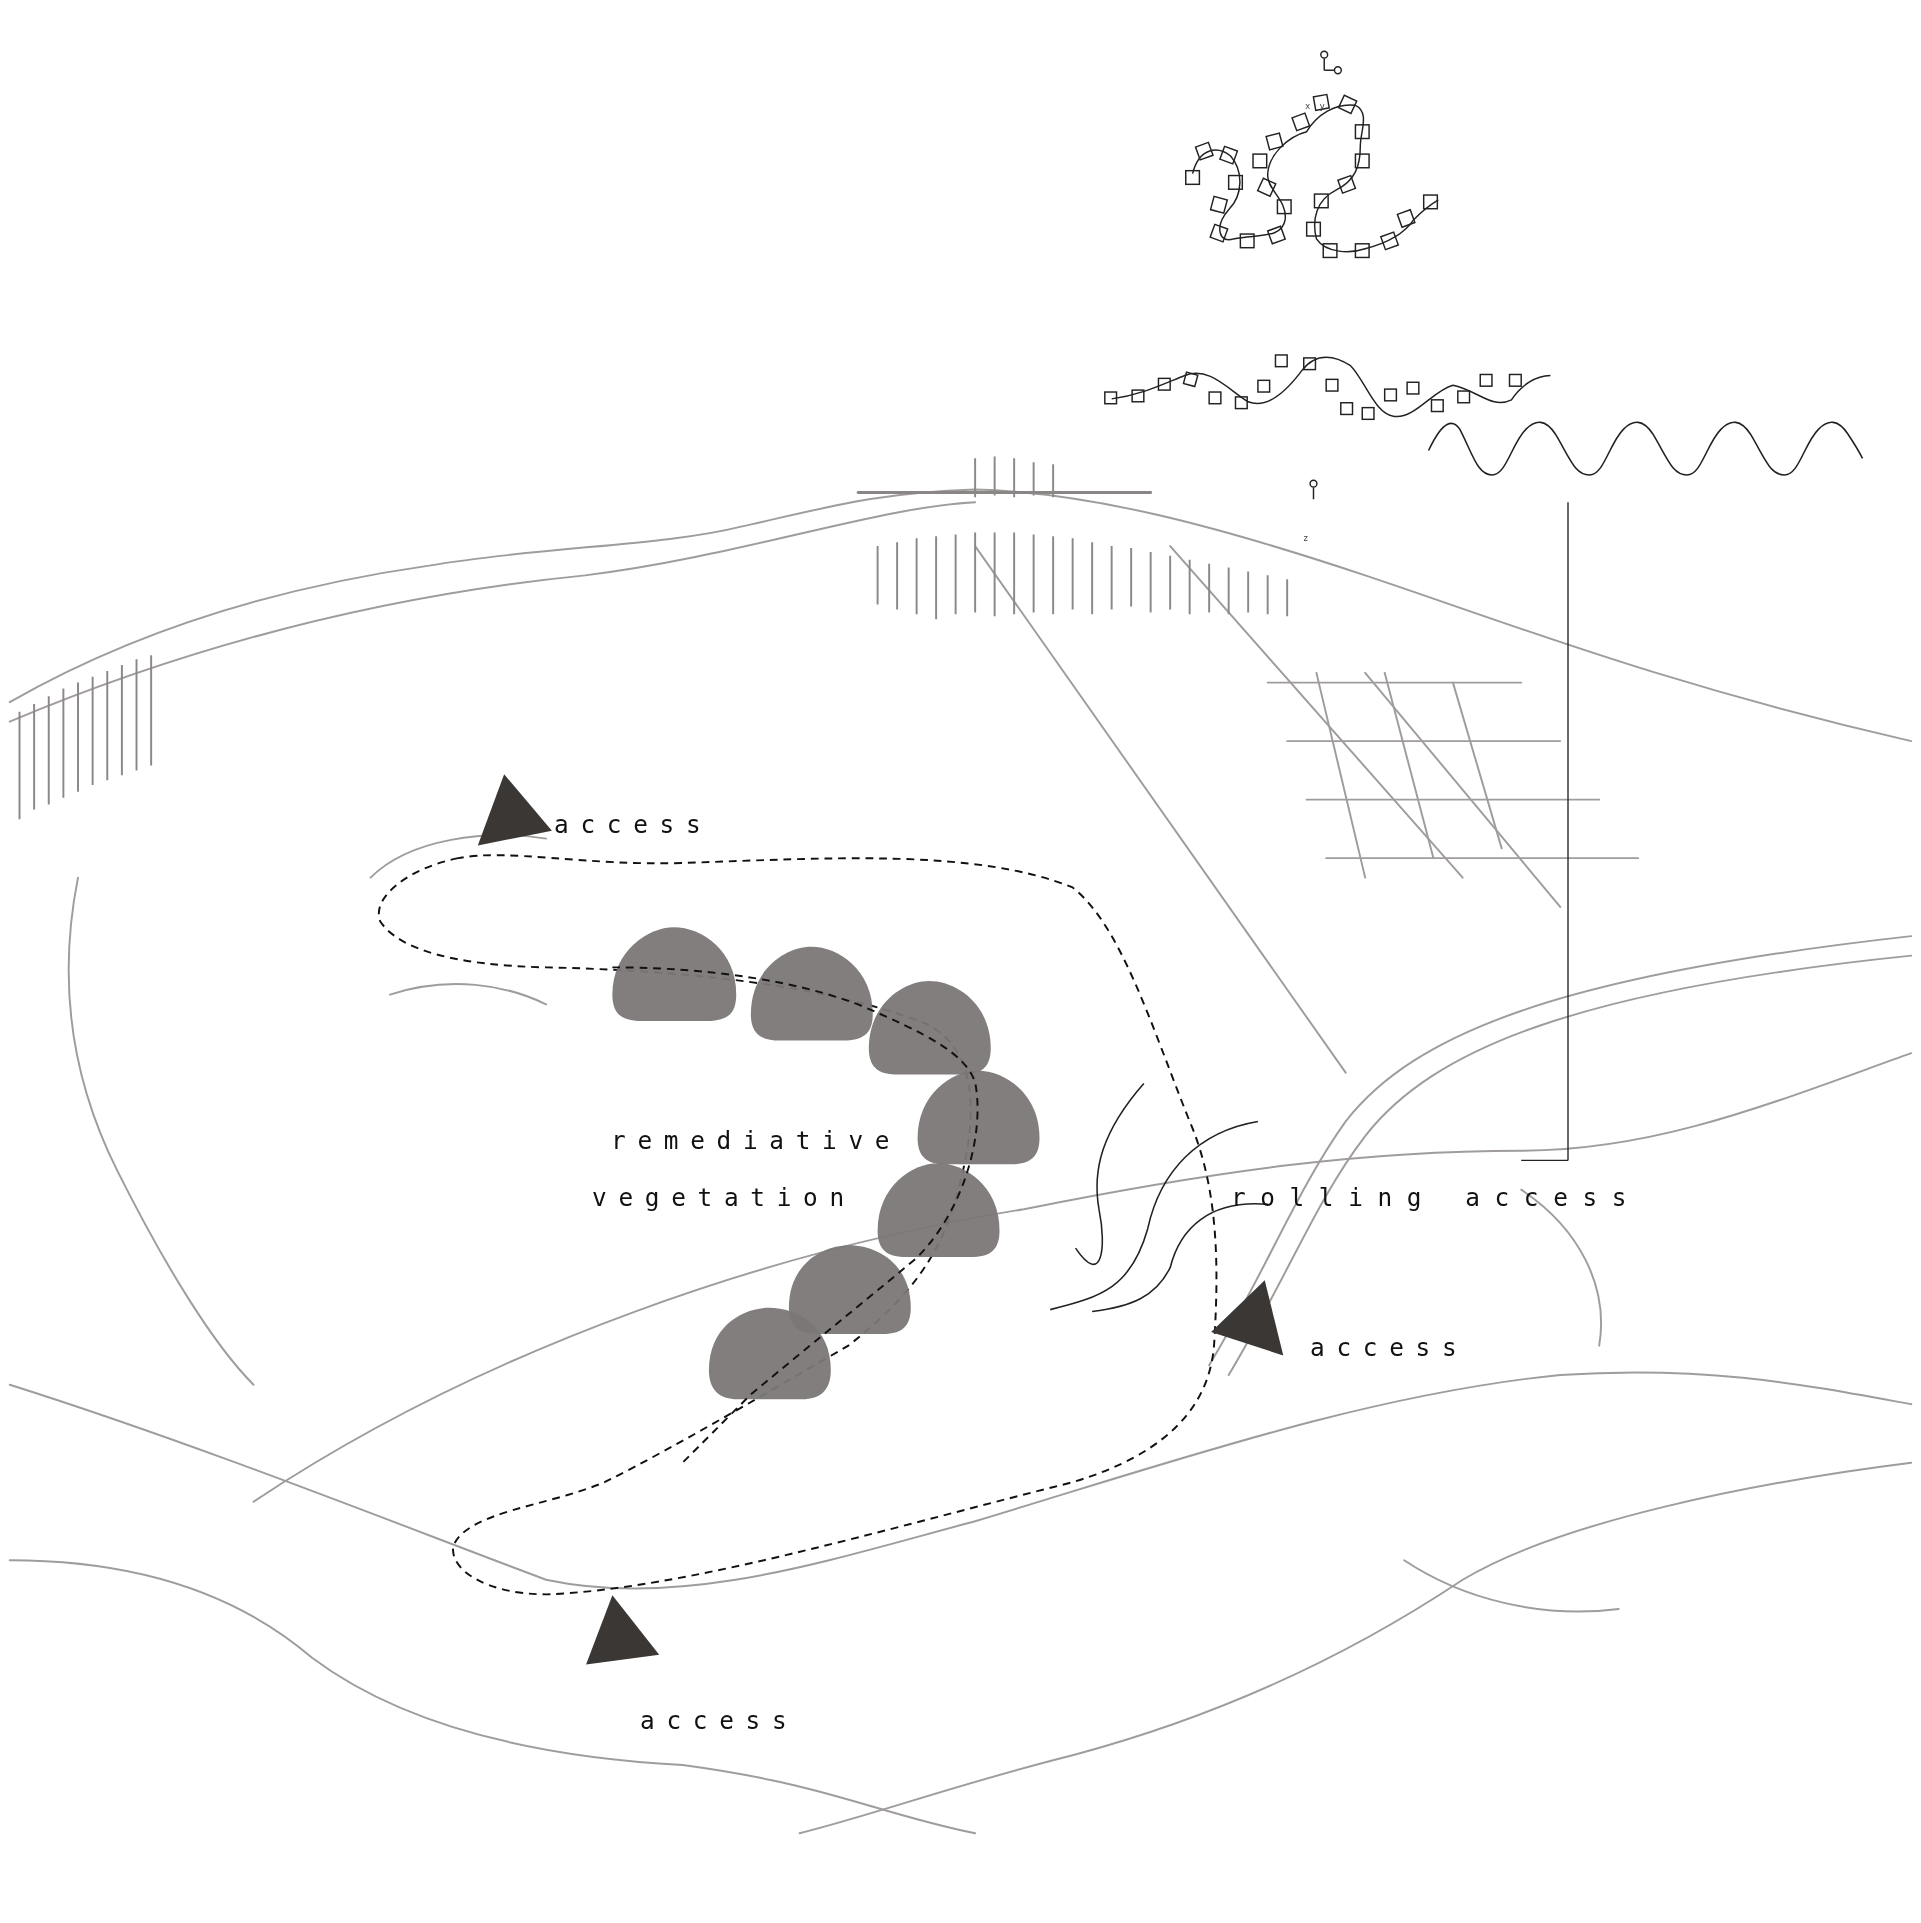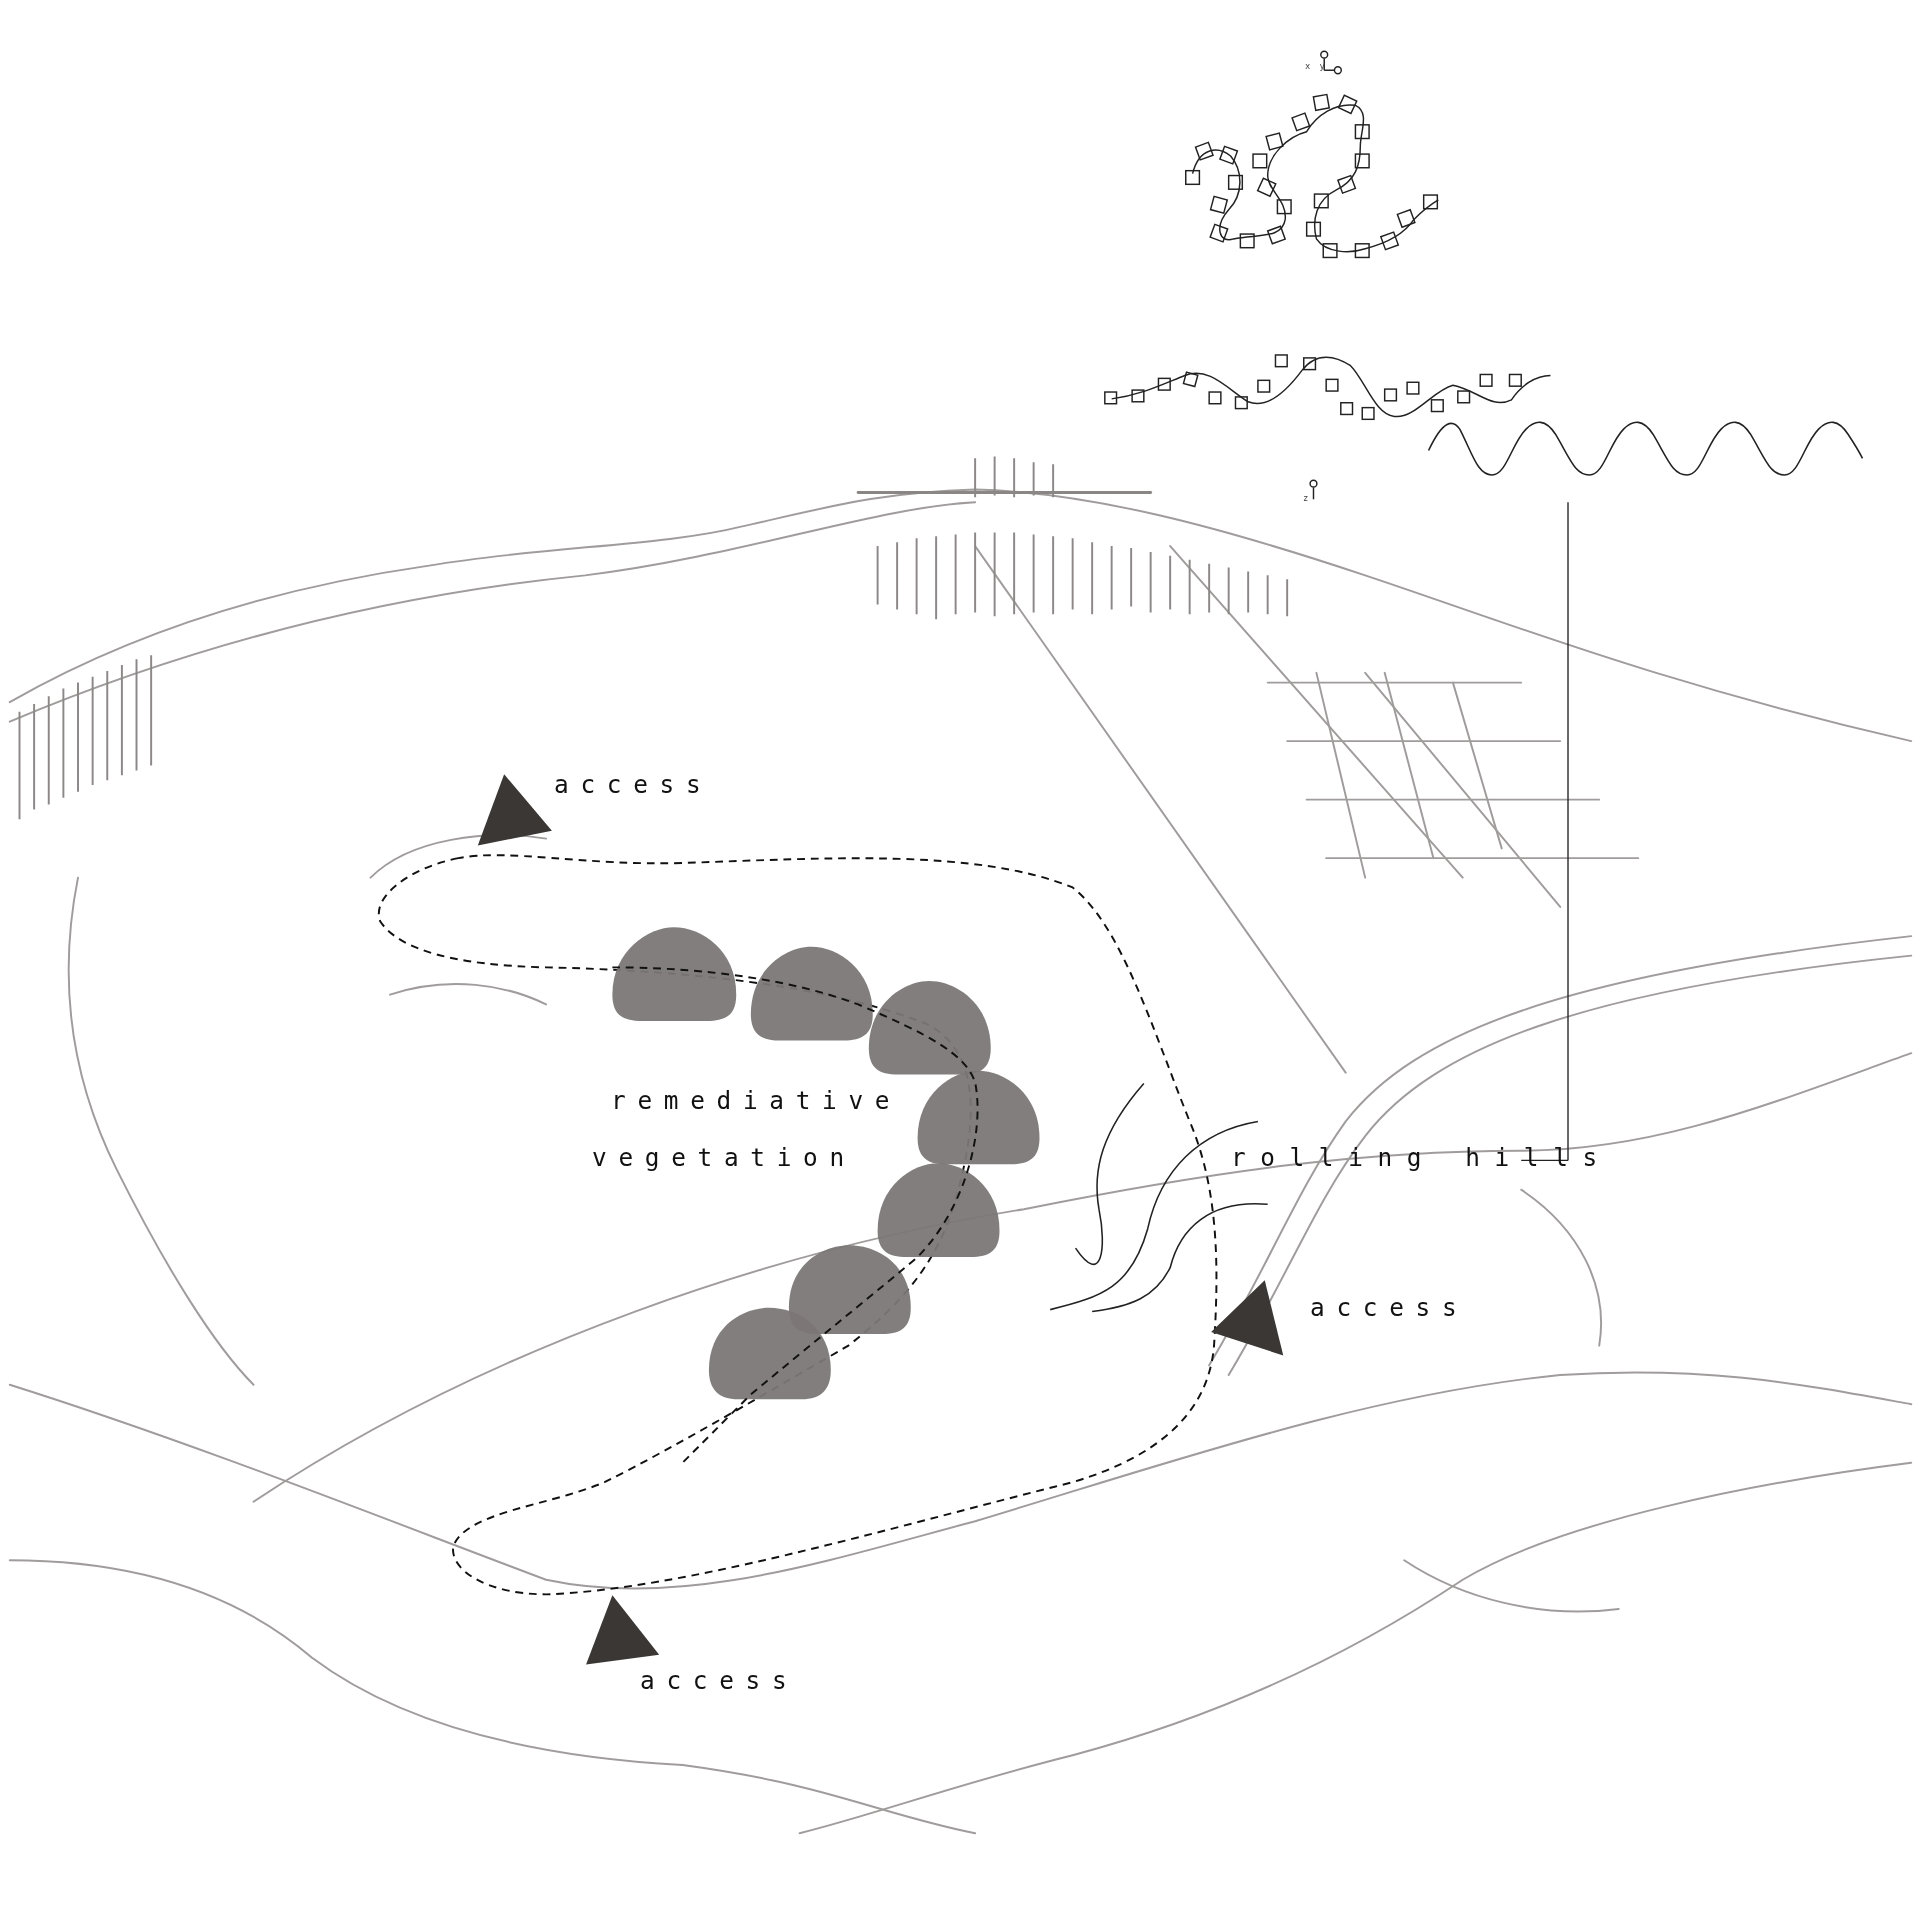--- a/index.html
+++ b/index.html
@@ -5,20 +5,21 @@
   html, body { margin:0; padding:0; background:#ffffff; }
   body { width:1921px; height:1923px; position:relative; overflow:hidden; }
   .canvas { position:absolute; left:0; top:0; width:1921px; height:1923px; }
   .label {
     position:absolute;
     font-family:"DejaVu Sans Mono", "Liberation Mono", monospace;
     font-size:24.4px;
     color:#111111;
     letter-spacing:11.7px;
     white-space:nowrap;
+    margin-top:40px;
   }
 </style>
 </head>
 <body>
 
 <svg class="canvas" viewBox="0 0 1970 1972" xmlns="http://www.w3.org/2000/svg">
 
   <g fill="none" stroke="#a09c9c" stroke-width="2" stroke-linecap="round">
 
     <path d="M10 720 C 150 640, 300 600, 440 580 C 560 560, 680 560, 760 540 C 850 520, 900 505, 1000 502 C 1120 505, 1250 540, 1400 590 C 1550 640, 1700 700, 1960 760"></path>
@@ -148,16 +149,16 @@
     <circle cx="1347" cy="496" r="3.5"></circle>
     <line x1="1347" y1="500" x2="1347" y2="512"></line>
   </g>
 </svg>
 
 <div class="label" style="left:554px; top:770px;">access</div>
 <div class="label" style="left:1310px; top:1293px;">access</div>
 <div class="label" style="left:640px; top:1666px;">access</div>
 <div class="label" style="left:611px; top:1086px;">remediative</div>
 <div class="label" style="left:592px; top:1143px;">vegetation</div>
-<div class="label" style="left:1231px; top:1143px; letter-spacing:14.6px;">rolling hills</div>
+<div class="label" style="left:1231px; top:1143px; letter-spacing:14.6px;">rolling access</div>
 <div class="label" style="left:1305px; top:61px; font-size:8.8px; letter-spacing:2px; color:#444;">x y</div>
 <div class="label" style="left:1303px; top:493px; font-size:8.8px; letter-spacing:1px; color:#444;">z</div>
 
 
 </body></html>

